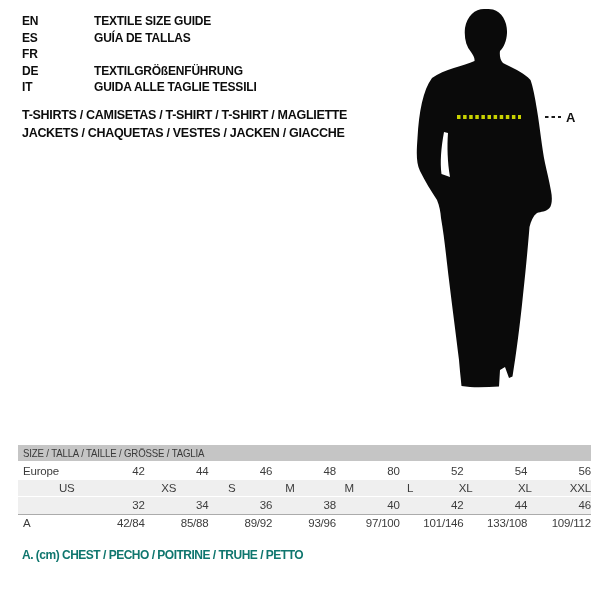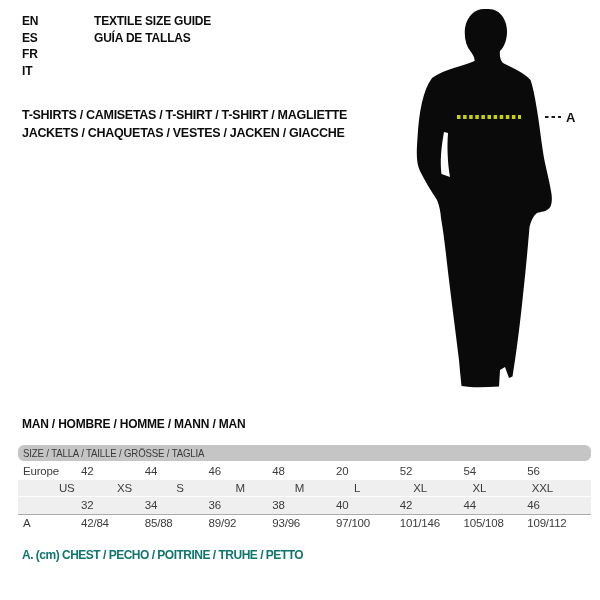--- a/index.html
+++ b/index.html
@@ -86,37 +86,36 @@
   }
   .thead {
     height: 16px;
     line-height: 16px;
     padding-left: 5px;
     margin-bottom: 2px;
     background: #c5c5c5;
     color: #3a3a3a;
     white-space: nowrap;
     overflow: hidden;
-    border-radius: 6px;
   }
   .thead .cond {
     display: inline-block;
     transform: scaleX(0.84);
     transform-origin: 0 50%;
   }
   .trow {
     display: flex;
     height: 16.5px;
     align-items: center;
   }
   .trow.gray { background: #efefef; }
   .trow.gap-below { border-bottom: 1px solid #ffffff; padding-left: 36px; }
   .trow.a-row { border-top: 1px solid #ababab; height: 17px; }
   .tlabel { flex: 0 0 58px; padding-left: 5px; text-align: left; }
-  .tcell { flex: 1 1 0; text-align: left; }
+  .tcell { flex: 1 1 0; text-align: right; }
 
   
   .footnote {
     position: absolute;
     left: 22px;
     top: 548px;
     font-size: 12px;
     font-weight: bold;
     letter-spacing: -0.5px;
     color: #0f766e;
@@ -135,21 +134,26 @@
       <span class="lang-label">TEXTILE SIZE GUIDE</span>
     </div>
     <div class="lang-row">
       <span class="lang-code">ES</span>
       <span class="lang-label">GUÍA DE TALLAS</span>
     </div>
     <div class="lang-row">
       <span class="lang-code">FR</span>
     </div>
     <div class="lang-row">
+      <span class="lang-code">DE</span>
+      <span class="lang-label">TEXTILGRÖßENFÜHRUNG</span>
+    </div>
+    <div class="lang-row">
       <span class="lang-code">IT</span>
+      <span class="lang-label">GUIDA ALLE TAGLIE TESSILI</span>
     </div>
   </div>
 
   <div class="categories">
     <div>T-SHIRTS / CAMISETAS / T-SHIRT / T-SHIRT / MAGLIETTE</div>
     <div>JACKETS / CHAQUETAS / VESTES / JACKEN / GIACCHE</div>
   </div>
 
   <svg class="figure-svg" viewBox="0 0 600 600" aria-hidden="true">
     <path d="M 484 9
@@ -178,34 +182,33 @@
              C 500 60 499.5 55 500 51
              C 504 47 506.5 41 507 33
              C 507.5 22 502 12 493 9.5
              C 490 9 487 9 484 9 Z" fill="#0a0a0a"></path>
     <path fill="#ffffff" d="M 444 132 C 441 148 440 162 441.5 174 L 450 177 C 447.5 162 447 146 448 133 Z"></path>
     <line x1="457" y1="117" x2="521" y2="117" stroke-width="4" stroke-dasharray="3.5 2.6" stroke="#c9d300"></line>
     <line x1="545" y1="117" x2="561" y2="117" stroke-width="2" stroke-dasharray="3.5 3" stroke="#1a1a1a"></line>
     <text class="measure-label-text" x="566" y="122" fill="#111111">A</text>
   </svg>
 
-  <div class="section-title">MAN / HOMBRE / HOMME / MANN / MAN</div>
 
   <div class="size-table">
     <div class="thead">
       <span class="cond">SIZE / TALLA / TAILLE / GRÖSSE / TAGLIA</span>
     </div>
 
     <div class="trow">
       <span class="tlabel">Europe</span>
       <span class="tcell">42</span>
       <span class="tcell">44</span>
       <span class="tcell">46</span>
       <span class="tcell">48</span>
-      <span class="tcell">20</span>
+      <span class="tcell">80</span>
       <span class="tcell">52</span>
       <span class="tcell">54</span>
       <span class="tcell">56</span>
     </div>
 
     <div class="trow gray gap-below">
       <span class="tlabel">US</span>
       <span class="tcell">XS</span>
       <span class="tcell">S</span>
       <span class="tcell">M</span>
@@ -229,20 +232,20 @@
     </div>
 
     <div class="trow a-row">
       <span class="tlabel">A</span>
       <span class="tcell">42/84</span>
       <span class="tcell">85/88</span>
       <span class="tcell">89/92</span>
       <span class="tcell">93/96</span>
       <span class="tcell">97/100</span>
       <span class="tcell">101/146</span>
-      <span class="tcell">105/108</span>
+      <span class="tcell">133/108</span>
       <span class="tcell">109/112</span>
     </div>
   </div>
 
   <div class="footnote">A. (cm) CHEST / PECHO / POITRINE / TRUHE / PETTO</div>
 
 </div>
 
 </body></html>

